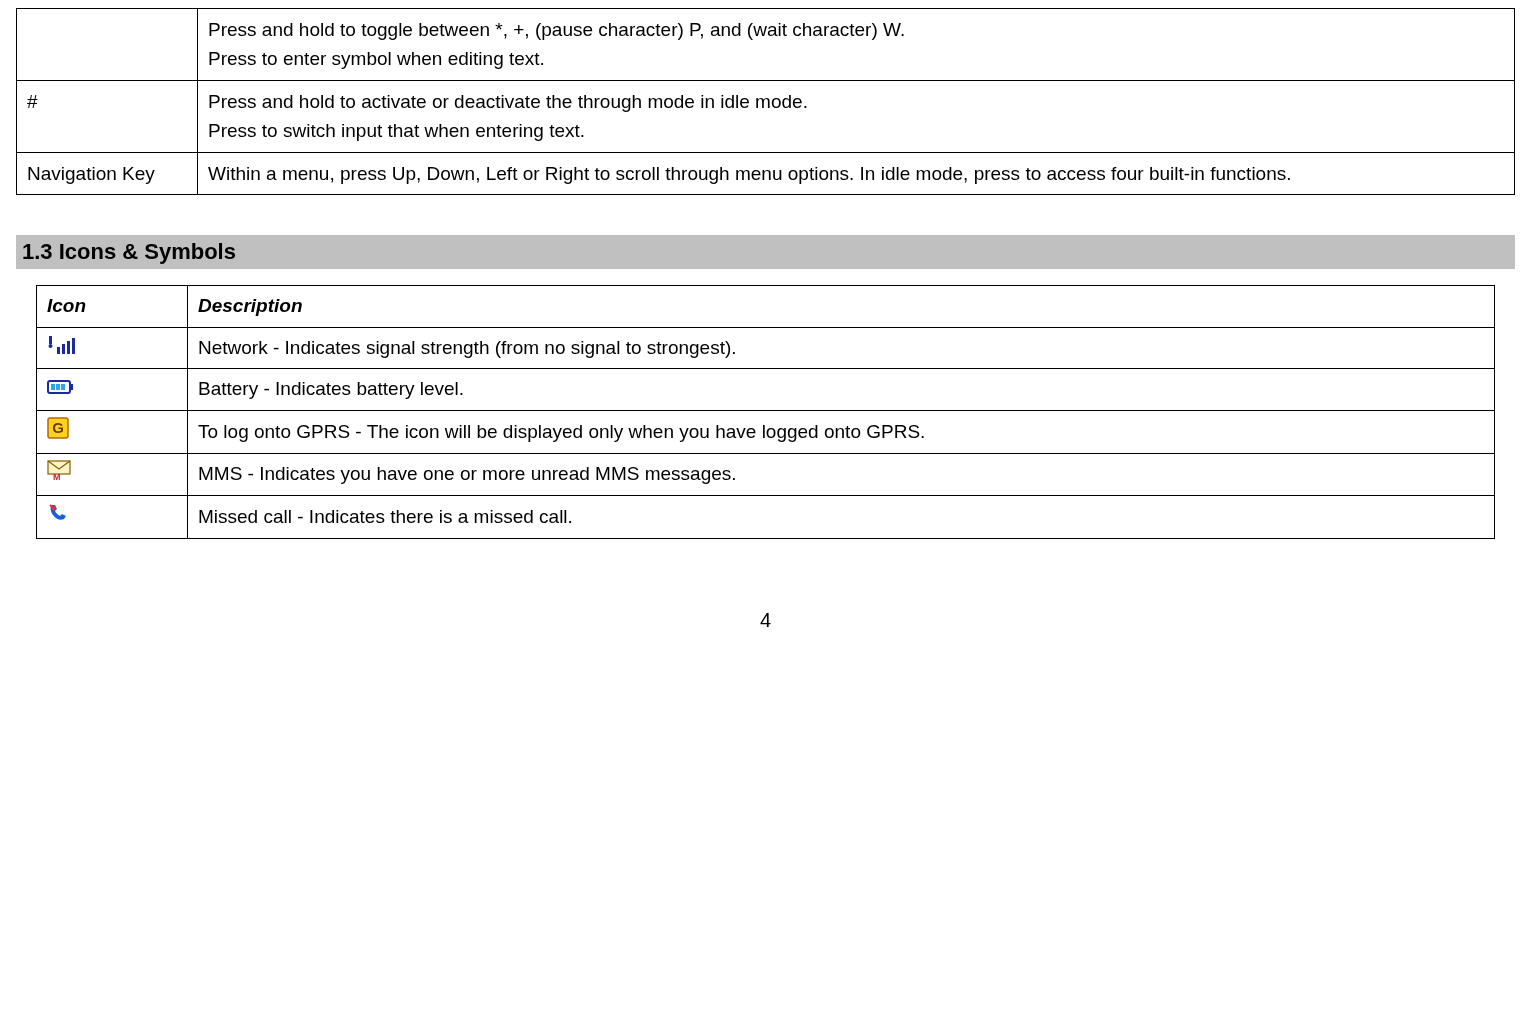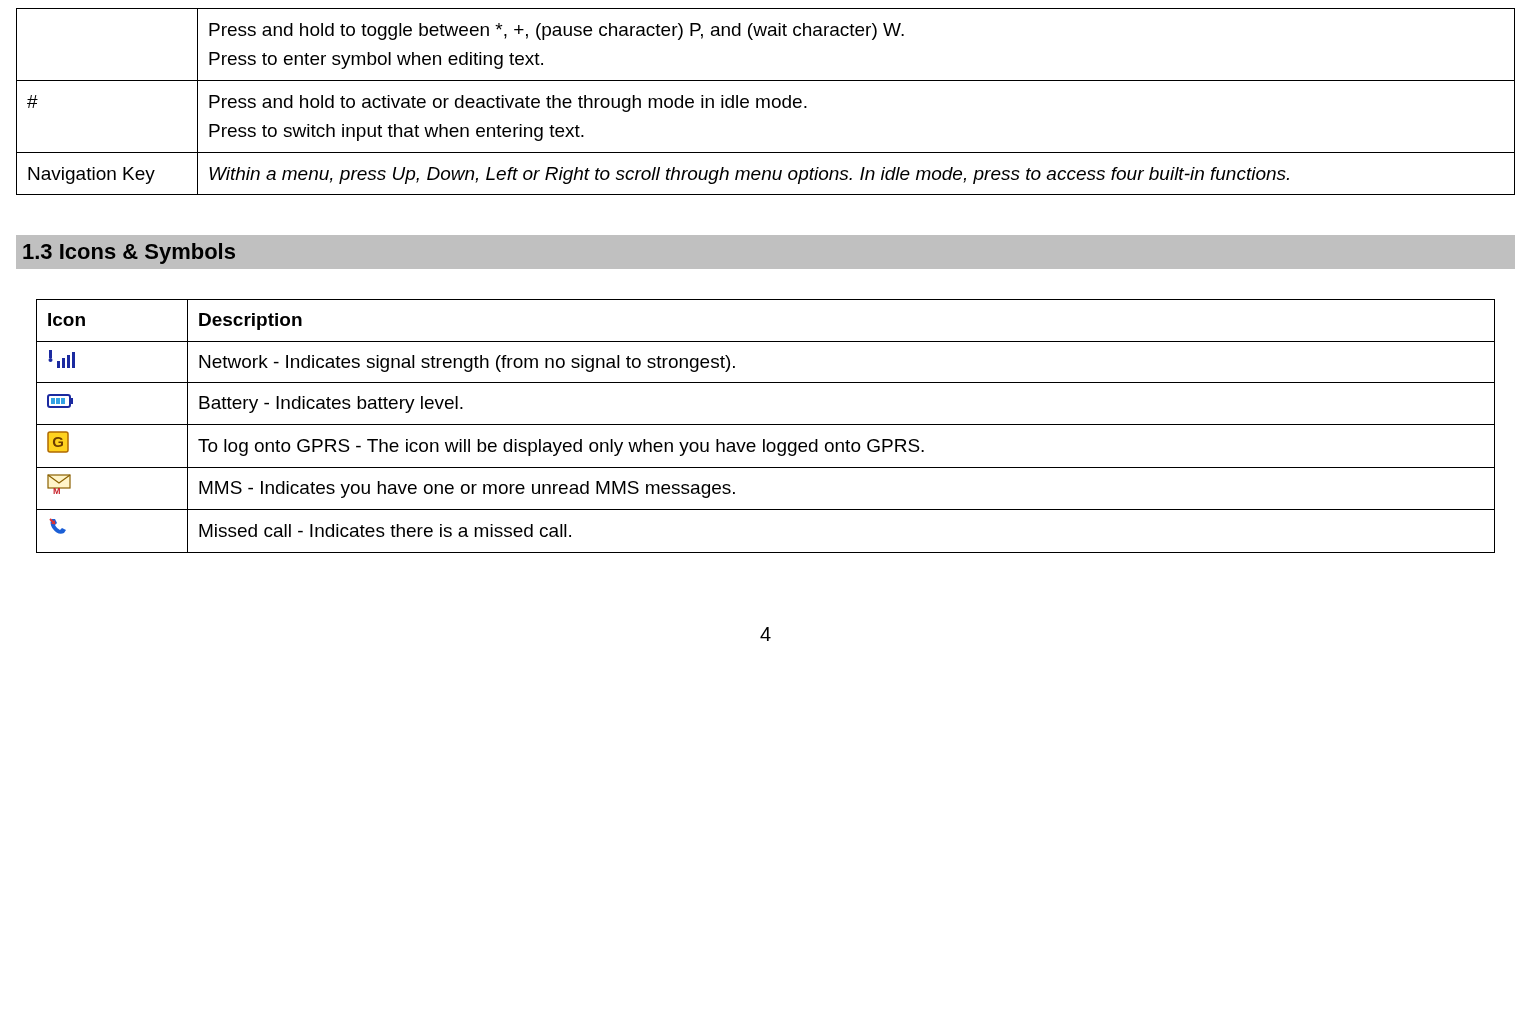--- a/index.html
+++ b/index.html
@@ -16,44 +16,44 @@
       margin-bottom: 24px;
       border: 1.5px solid #000;
     }
     table.outer td {
       border: 1px solid #000;
       padding: 6px 10px;
       vertical-align: top;
       line-height: 1.55;
     }
     table.outer td.key-col { width: 160px; }
-    .outer-row1-desc { text-align: justify; font-style: italic; }
+    .outer-row1-desc { text-align: justify; }
 
     .section-header {
       background: #c0c0c0;
       font-weight: bold;
       font-size: 22px;
       padding: 4px 6px;
-      margin: 40px 0 30px 0;
+      margin: 40px 0 16px 0;
     }
 
     table.icons {
       border-collapse: collapse;
       width: calc(100% - 40px);
       margin: 0 20px;
       border: 1.5px solid #000;
     }
     table.icons th, table.icons td {
       border: 1px solid #000;
       padding: 6px 10px;
       text-align: left;
       vertical-align: middle;
       line-height: 1.5;
     }
-    table.icons th { font-weight: bold; }
+    table.icons th { font-weight: bold; font-style: italic; }
     table.icons td.icon-col { width: 130px; }
     .icon-wrap { display: inline-flex; align-items: center; justify-content: center; }
 
     .page-number {
       text-align: center;
       margin-top: 70px;
       font-size: 20px;
     }
   </style>
 </head>

